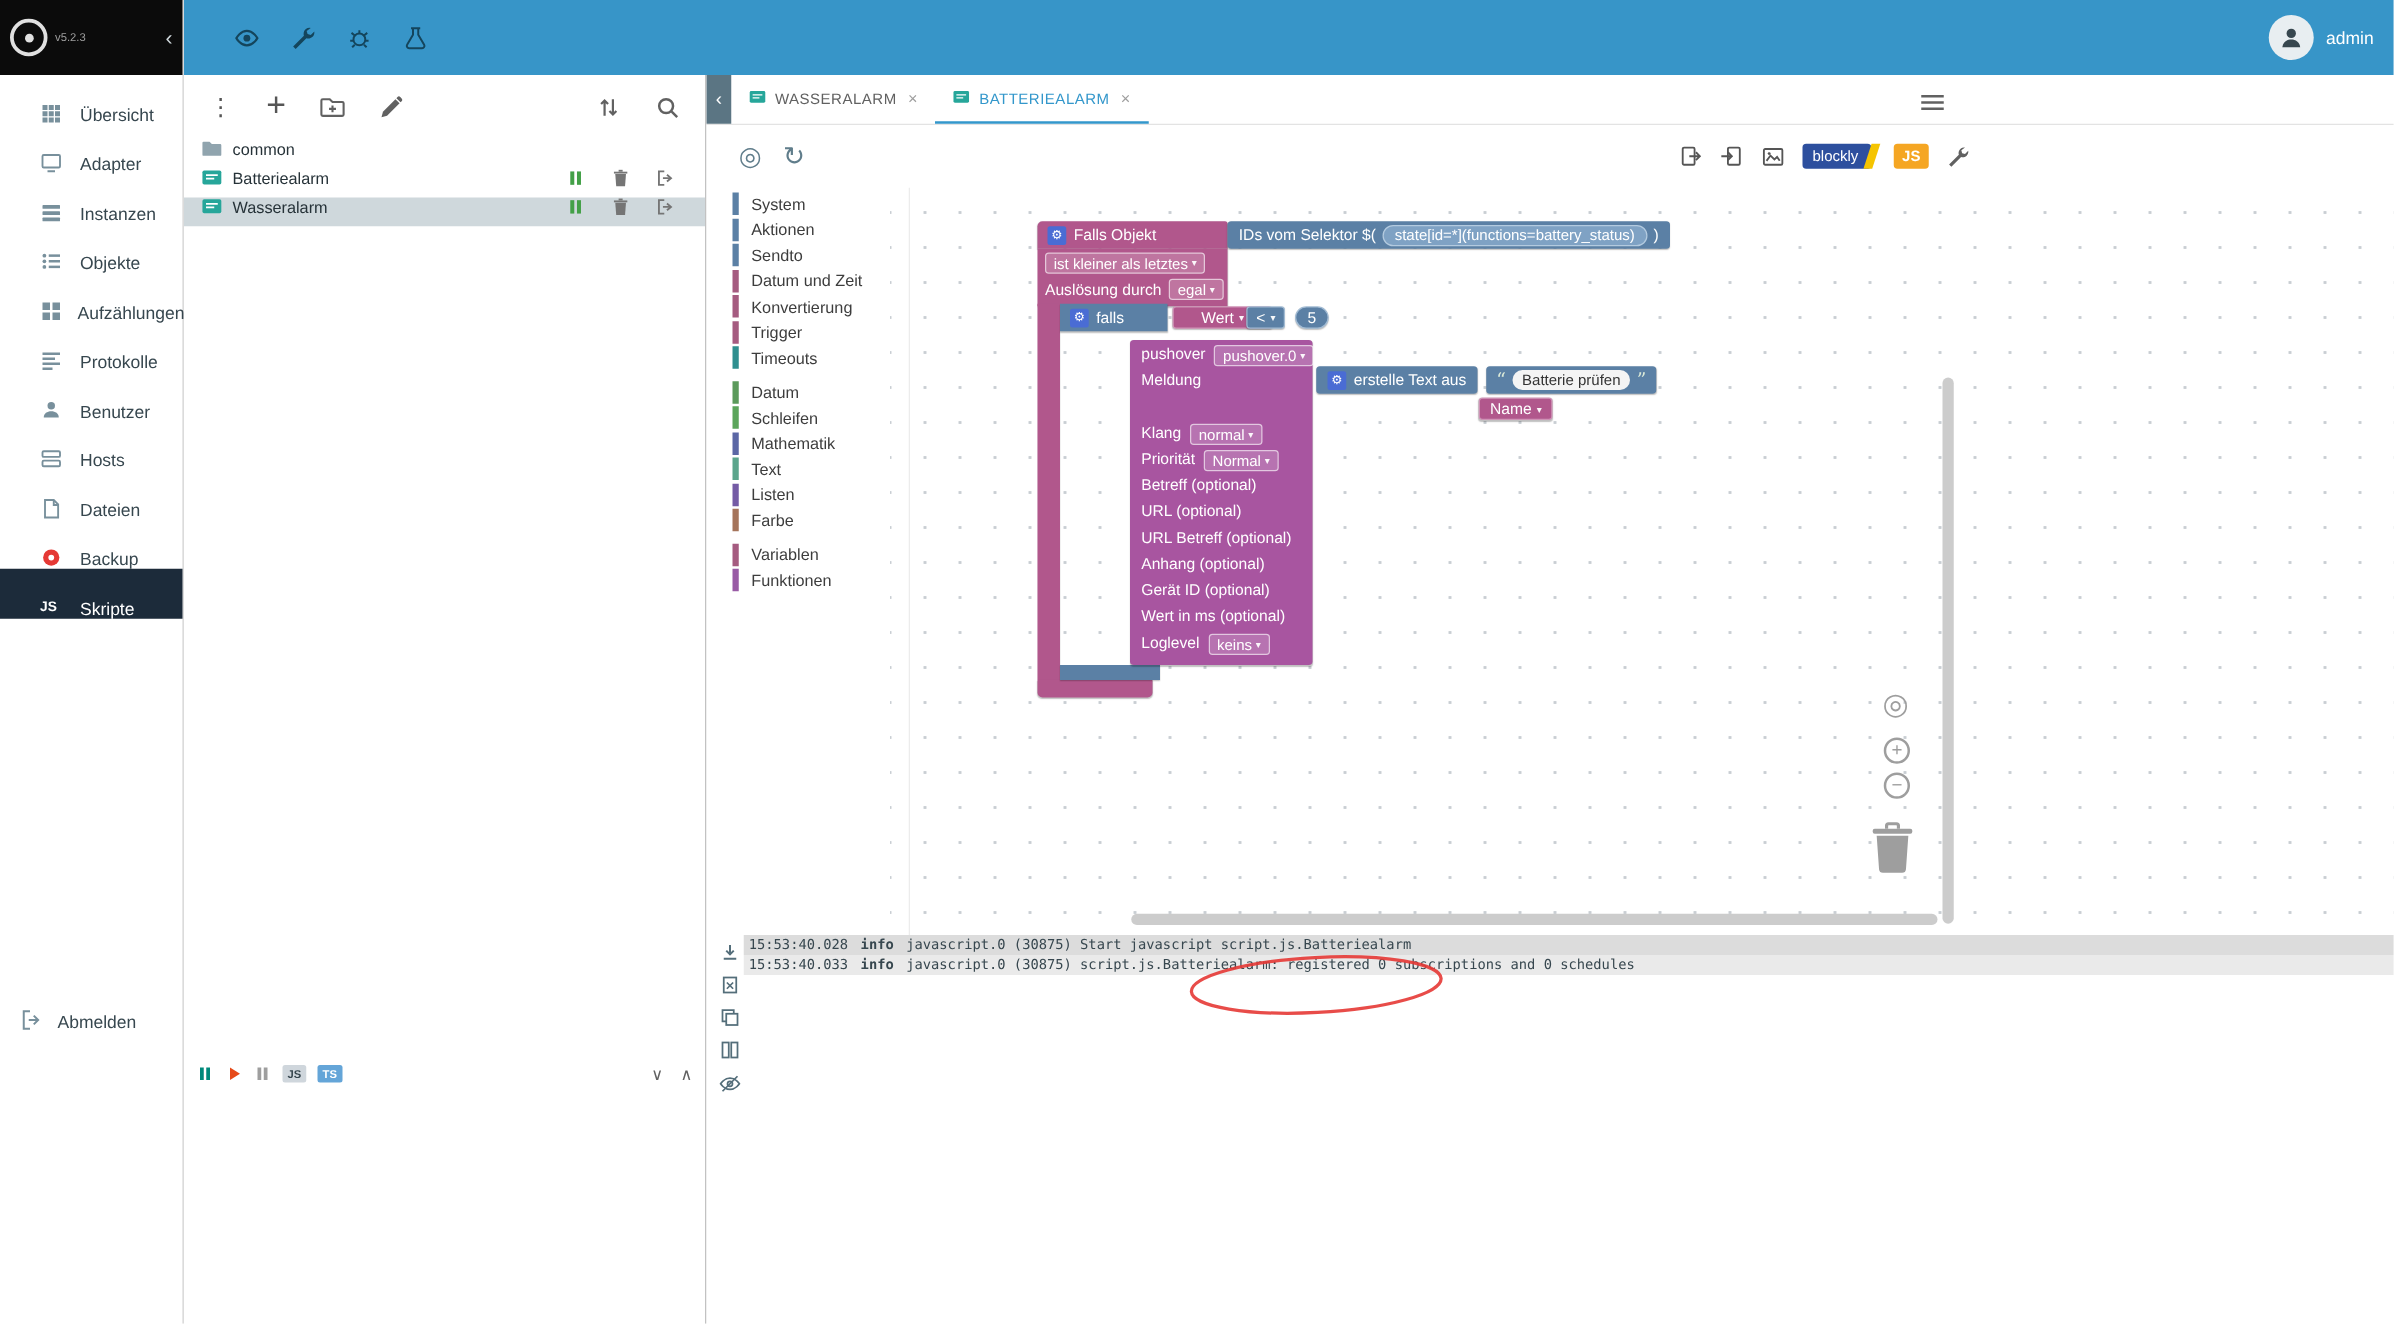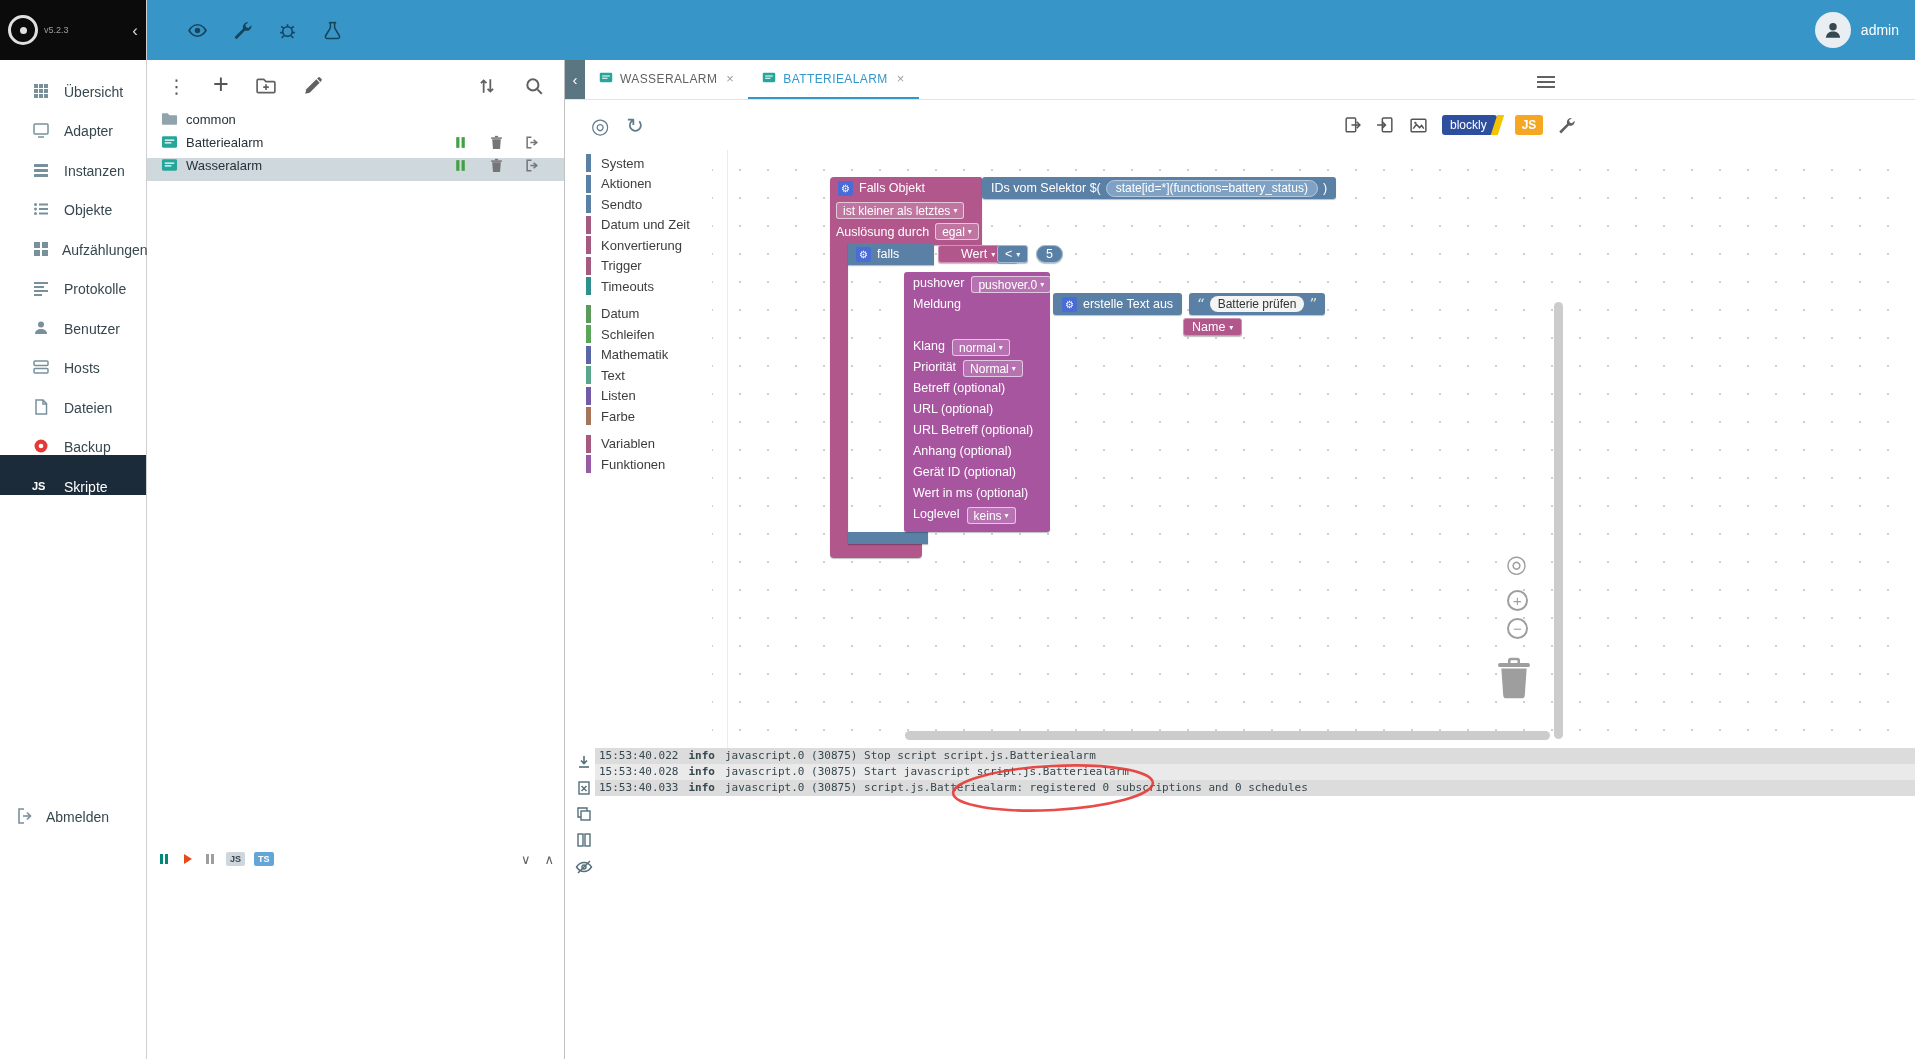--- a/index.html
+++ b/index.html
@@ -702,21 +702,20 @@
         </span>
       <span class="big">
           <svg viewBox="0 0 18 18" fill="none" stroke="#546e7a" stroke-width="1.4">
             <path d="M1.5 9s3-4.5 7.5-4.5S16.5 9 16.5 9s-3 4.5-7.5 4.5S1.5 9 1.5 9z"></path>
             <circle cx="9" cy="9" r="2"></circle>
             <path d="M3 15L15 3"></path>
           </svg>
         </span>
     </div>
     <div class="log-rows" id="log-rows">
-        <div class="log-row"><span class="lg-time">15:53:40.022</span><span class="lg-level">info</span><span class="lg-msg">javascript.0 (30875) Stop script script.js.Batteriealarm</span></div>
         <div class="log-row"><span class="lg-time">15:53:40.028</span><span class="lg-level">info</span><span class="lg-msg">javascript.0 (30875) Start javascript script.js.Batteriealarm</span></div>
         <div class="log-row"><span class="lg-time">15:53:40.033</span><span class="lg-level">info</span><span class="lg-msg">javascript.0 (30875) script.js.Batteriealarm: registered 0 subscriptions and 0 schedules</span></div>
       </div>
     <svg class="red-ellipse" viewBox="0 0 212 54">
       <ellipse cx="106" cy="27" rx="100" ry="22" fill="none" stroke="#e53935" stroke-width="2.6" transform="rotate(-3 106 27)" opacity="0.9"></ellipse>
     </svg>
   </div>
 </section>
 
 </body></html>

